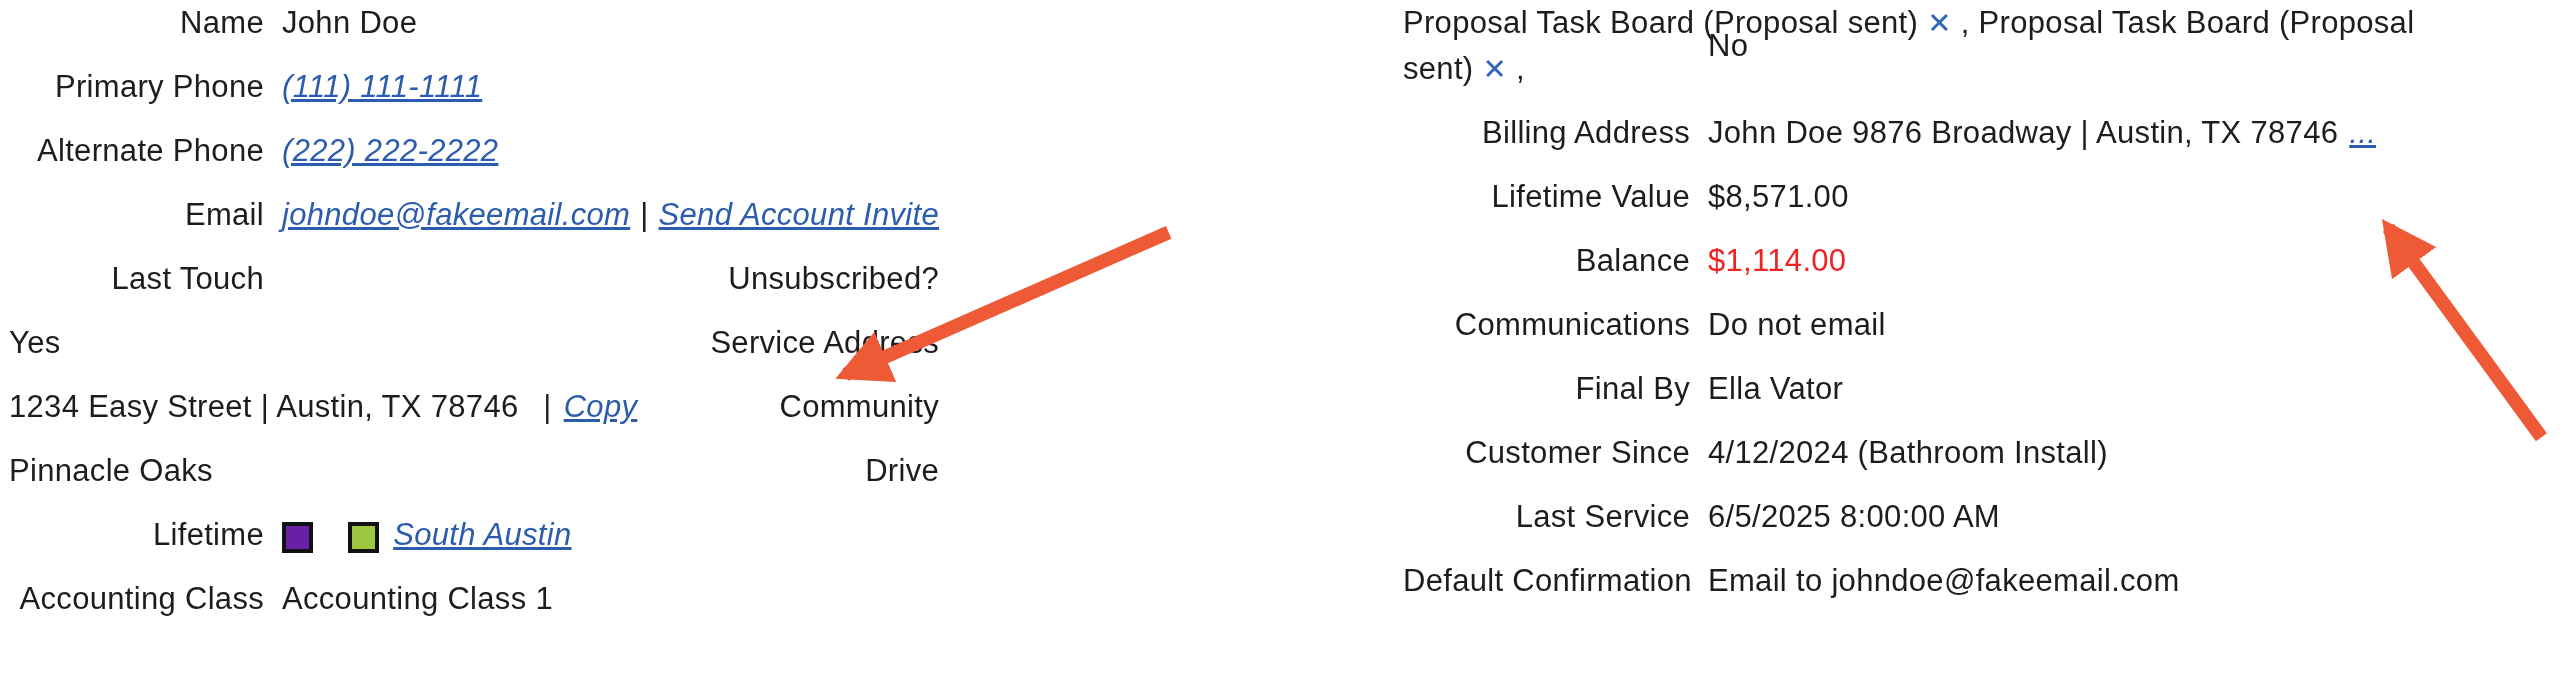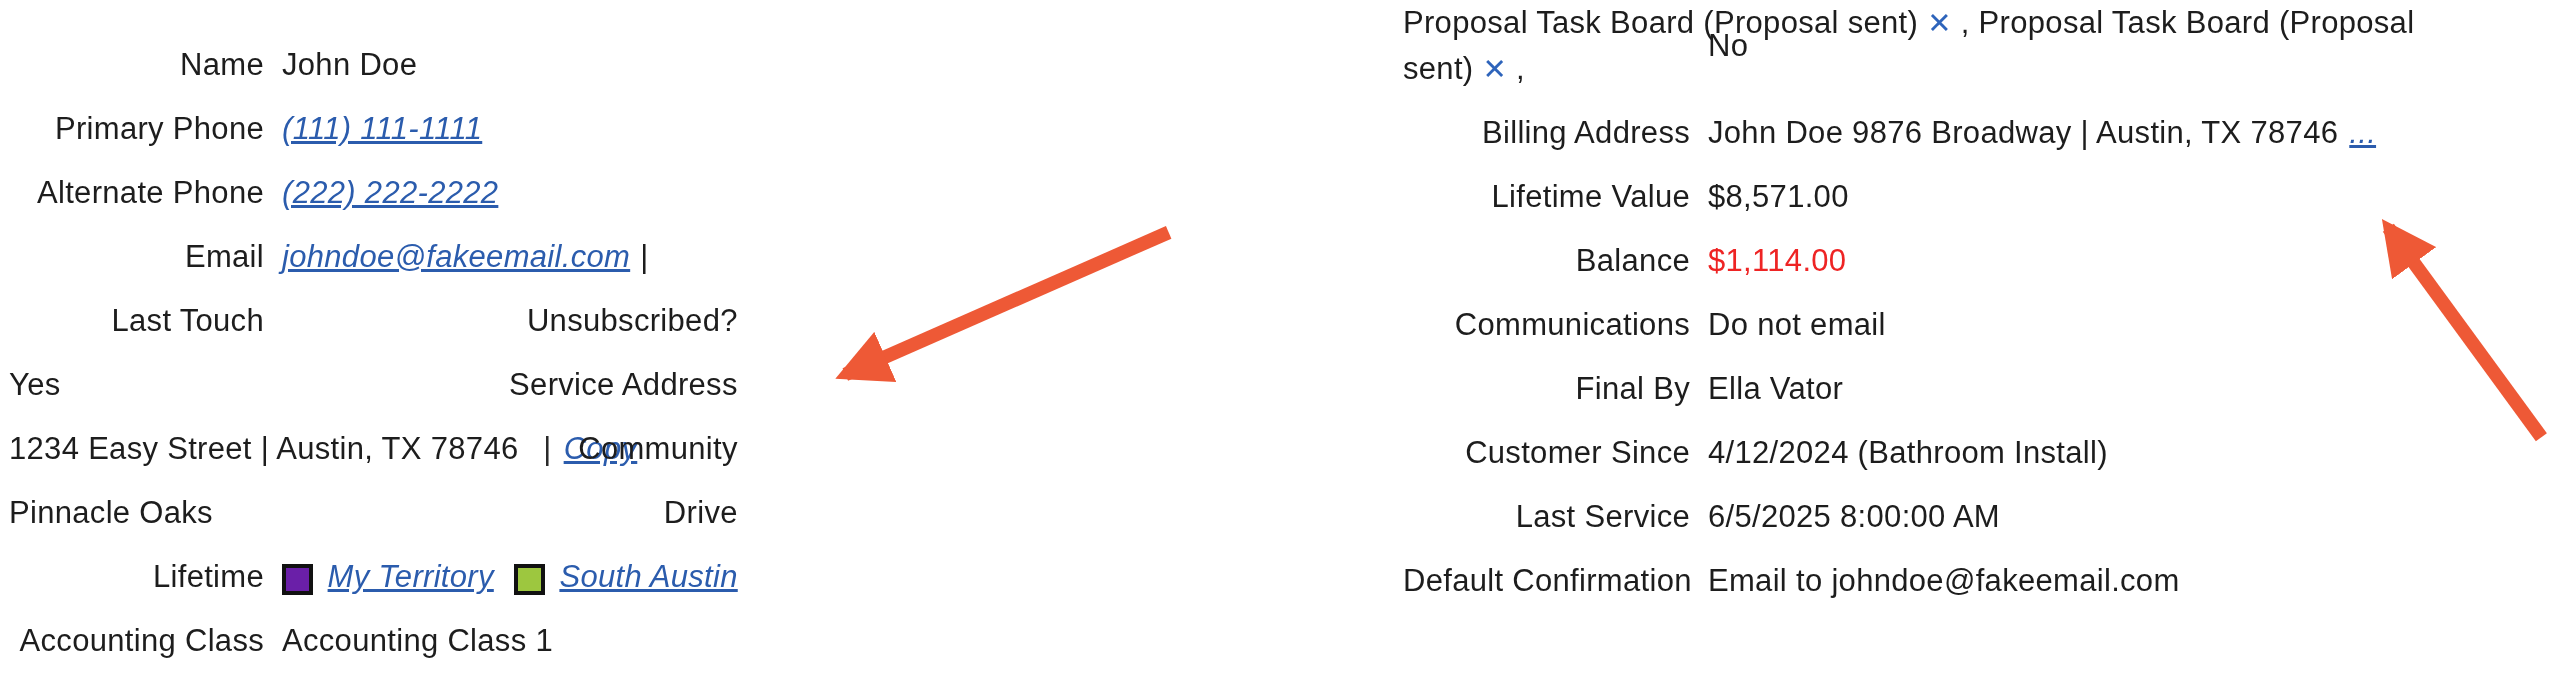--- a/index.html
+++ b/index.html
@@ -5,21 +5,21 @@
   * { margin:0; padding:0; box-sizing:border-box; }
   html,body { width:2576px; height:687px; overflow:hidden; background:#ffffff; }
   body {
     font-family:"Liberation Sans", sans-serif;
     font-size:31px;
     color:#1d1d1d;
     letter-spacing:0.01em;
     position:relative;
   }
   .panel { position:absolute; top:0; display:grid; column-gap:18px; row-gap:18px; }
-  .panel-left  { left:9px;   grid-template-columns:255px max-content;margin-top:42px; }
+  .panel-left  { left:9px;   grid-template-columns:255px max-content; }
   .panel-right { left:1403px; grid-template-columns:287px max-content; }
   .row-label {
     text-align:right;
     line-height:46px;
     align-self:center;
     white-space:nowrap;
     color:#1d1d1d;
   }
   .row-value {
     line-height:46px;
@@ -76,20 +76,21 @@
 
   <div class="row-label">Alternate Phone</div>
   <div class="row-value">
     <a href="#">(222) 222-2222</a>
   </div>
 
   <div class="row-label">Email</div>
   <div class="row-value">
     <a href="#">johndoe@fakeemail.com</a>
     <span class="pipe">|</span>
+    <a href="#">Send Account Invite</a>
   </div>
 
   <div class="row-label">Last Touch</div>
 
   <div class="row-label">Unsubscribed?</div>
   <div class="row-value">Yes</div>
 
   <div class="row-label">Service Address</div>
   <div class="row-value">
     <span>1234 Easy Street | Austin, TX 78746</span>
@@ -106,21 +107,20 @@
   </div>
 
   <div class="row-label">Community</div>
   <div class="row-value">Pinnacle Oaks</div>
 
   <div class="row-label">Drive</div>
 
   <div class="row-label">Lifetime</div>
   <div class="row-value">
     <span class="geo-swatch geo-swatch-purple"></span>
-    <a href="#">My Territory</a>
     <span class="geo-swatch geo-swatch-green"></span>
     <a href="#">South Austin</a>
   </div>
 
   <div class="row-label">Accounting Class</div>
   <div class="row-value">Accounting Class 1</div>
 
 </div>
 
 <div class="panel panel-right">

